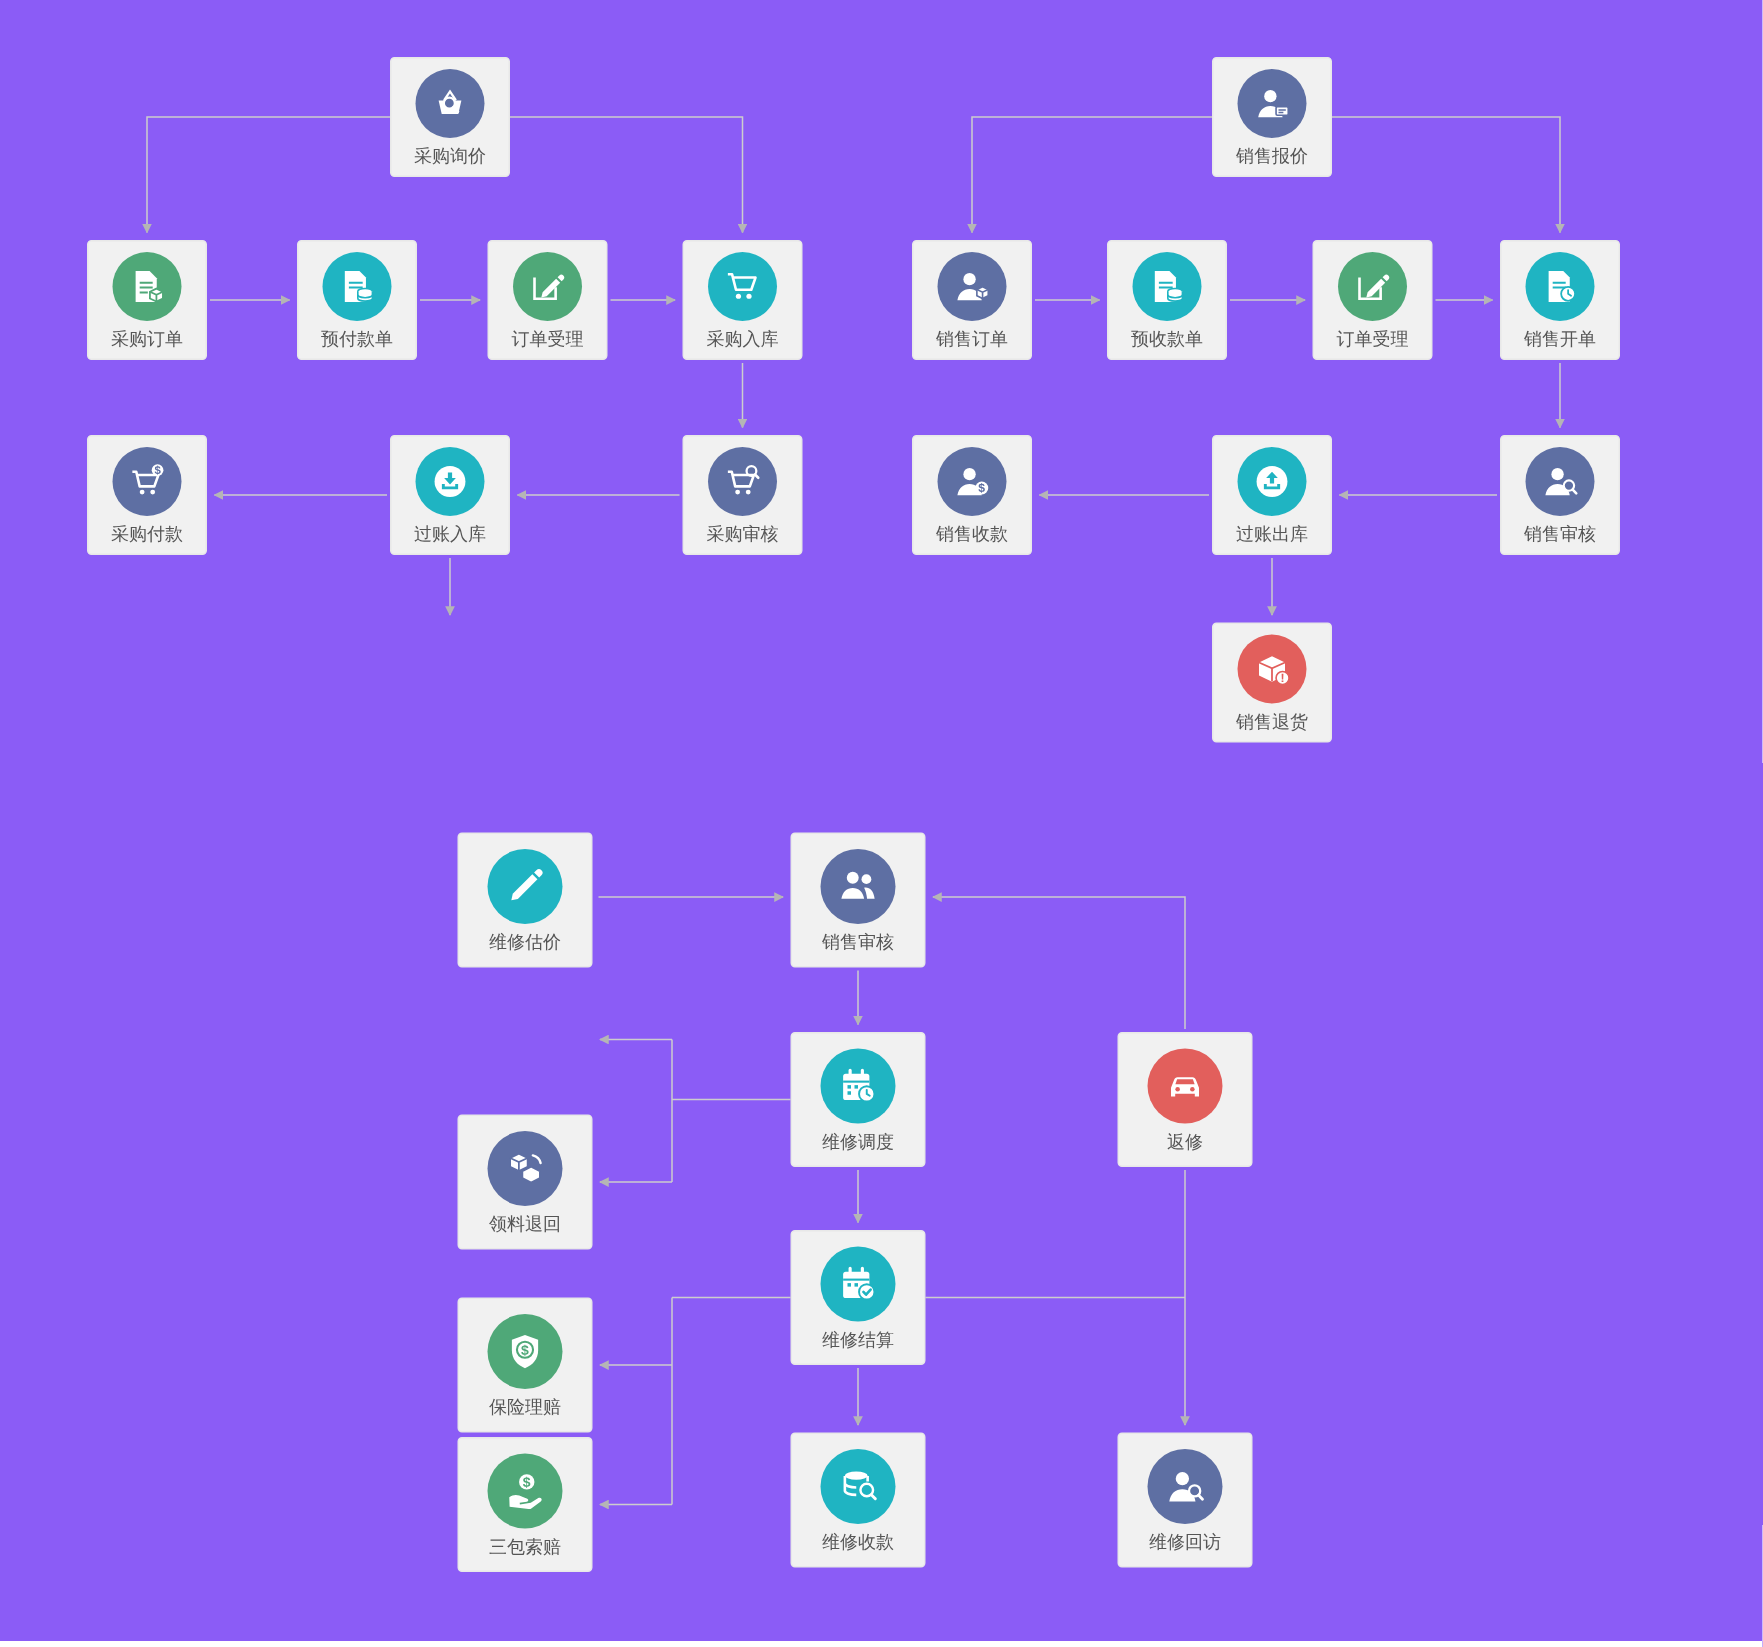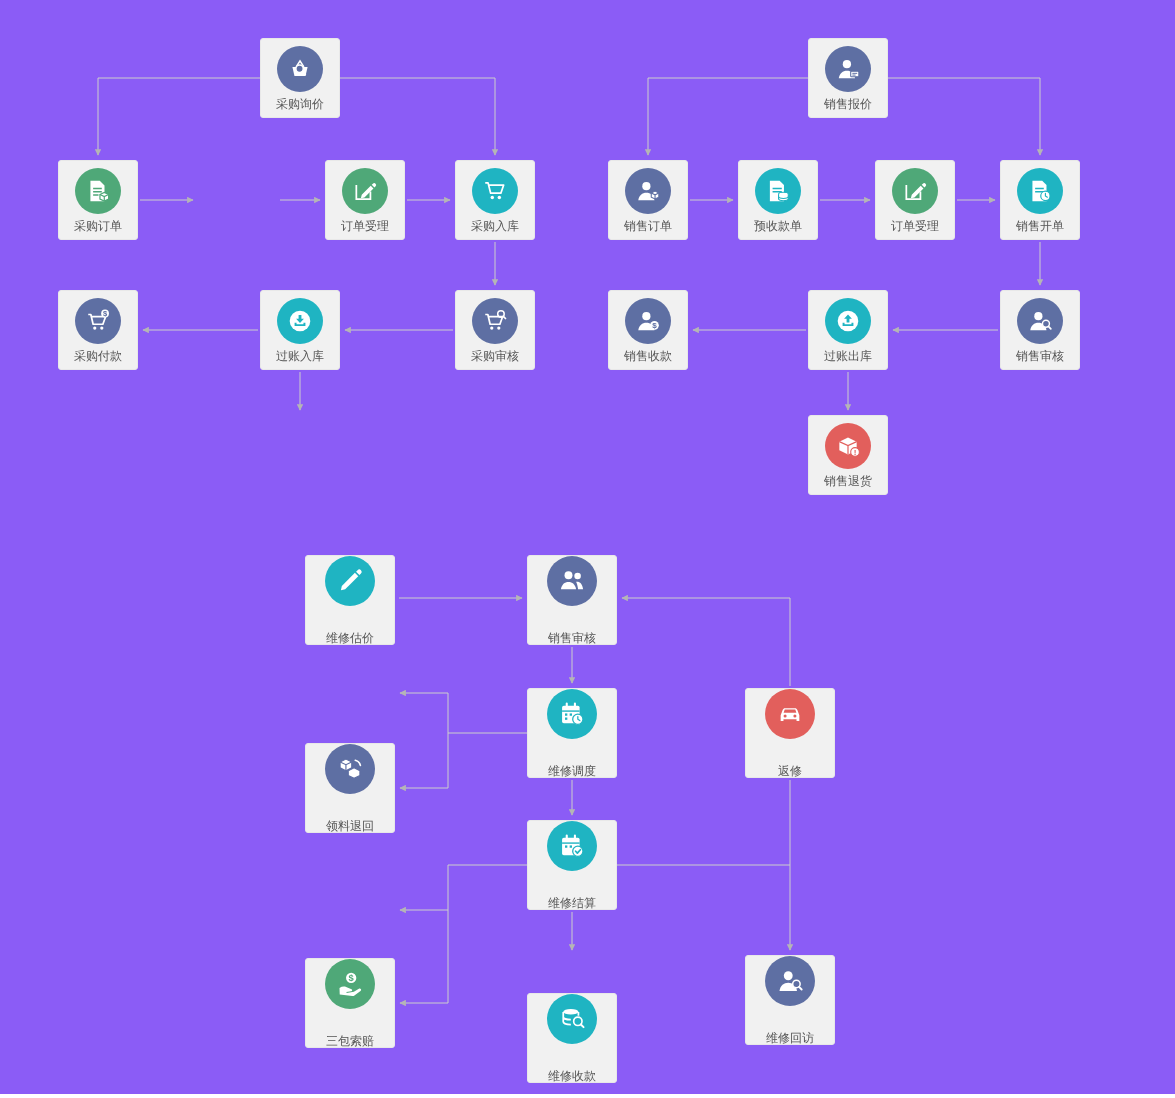--- a/index.html
+++ b/index.html
@@ -4,21 +4,21 @@
 <style>
   html,body{margin:0;padding:0;background:#ffffff;}
   body{font-family:"Liberation Sans","DejaVu Sans",sans-serif;}
   .canvas{position:relative;width:1175px;height:1094px;background:#8b5cf6;overflow:hidden;}
   .wires{position:absolute;left:0;top:0;width:1175px;height:1098px;pointer-events:none;}
   .wires polyline{fill:none;stroke:#cdcdcd;stroke-width:1;}
   .node{position:absolute;background:#f1f1f1;border:1px solid #e8e8e8;border-radius:3px;
         display:flex;flex-direction:column;align-items:center;justify-content:center;
         gap:6px;box-sizing:border-box;cursor:pointer;}
   .node.sm{width:80px;height:80px;}
-  .node.lg{width:90px;height:90px;justify-content:space-between;}
+  .node.lg{width:90px;height:90px;}
   .circle{width:46px;height:46px;border-radius:50%;display:flex;align-items:center;justify-content:center;flex:0 0 auto;}
   .lg .circle{width:50px;height:50px;}
   .circle svg{width:26px;height:26px;display:block;}
   .lg .circle svg{width:28px;height:28px;}
   .label{font-size:12px;color:#555555;line-height:1;white-space:nowrap;}
   
   .c-indigo{background:#5e6fa3;color:#5e6fa3;}
   .c-teal{background:#1fb4c2;color:#1fb4c2;}
   .c-green{background:#4fa878;color:#4fa878;}
   .c-red{background:#e25f5c;color:#e25f5c;}
@@ -239,20 +239,28 @@
     <span class="label">采购询价</span>
   </div>
   <div class="node sm" style="left:58px;top:160px">
     <span class="circle c-green">
         <svg viewBox="0 0 24 24">
           <use href="#sym-doc-box"></use>
         </svg>
       </span>
     <span class="label">采购订单</span>
   </div>
+  <div class="node sm" style="left:198px;top:160px">
+    <span class="circle c-teal">
+        <svg viewBox="0 0 24 24">
+          <use href="#sym-doc-coins"></use>
+        </svg>
+      </span>
+    <span class="label">预付款单</span>
+  </div>
   <div class="node sm" style="left:325px;top:160px">
     <span class="circle c-green">
         <svg viewBox="0 0 24 24">
           <use href="#sym-edit-square"></use>
         </svg>
       </span>
     <span class="label">订单受理</span>
   </div>
   <div class="node sm" style="left:455px;top:160px">
     <span class="circle c-teal">
@@ -401,29 +409,37 @@
     <span class="label">领料退回</span>
   </div>
   <div class="node lg" style="left:527px;top:820px">
     <span class="circle c-teal">
         <svg viewBox="0 0 24 24">
           <use href="#sym-calendar-check"></use>
         </svg>
       </span>
     <span class="label">维修结算</span>
   </div>
+  <div class="node lg" style="left:305px;top:865px">
+    <span class="circle c-green">
+        <svg viewBox="0 0 24 24">
+          <use href="#sym-shield-dollar"></use>
+        </svg>
+      </span>
+    <span class="label">保险理赔</span>
+  </div>
   <div class="node lg" style="left:305px;top:958px">
     <span class="circle c-green">
         <svg viewBox="0 0 24 24">
           <use href="#sym-hand-dollar"></use>
         </svg>
       </span>
     <span class="label">三包索赔</span>
   </div>
-  <div class="node lg" style="left:527px;top:993px">
+  <div class="node lg" style="left:527px;top:955px">
     <span class="circle c-teal">
         <svg viewBox="0 0 24 24">
           <use href="#sym-coins-search"></use>
         </svg>
       </span>
     <span class="label">维修收款</span>
   </div>
   <div class="node lg" style="left:745px;top:955px">
     <span class="circle c-indigo">
         <svg viewBox="0 0 24 24">

